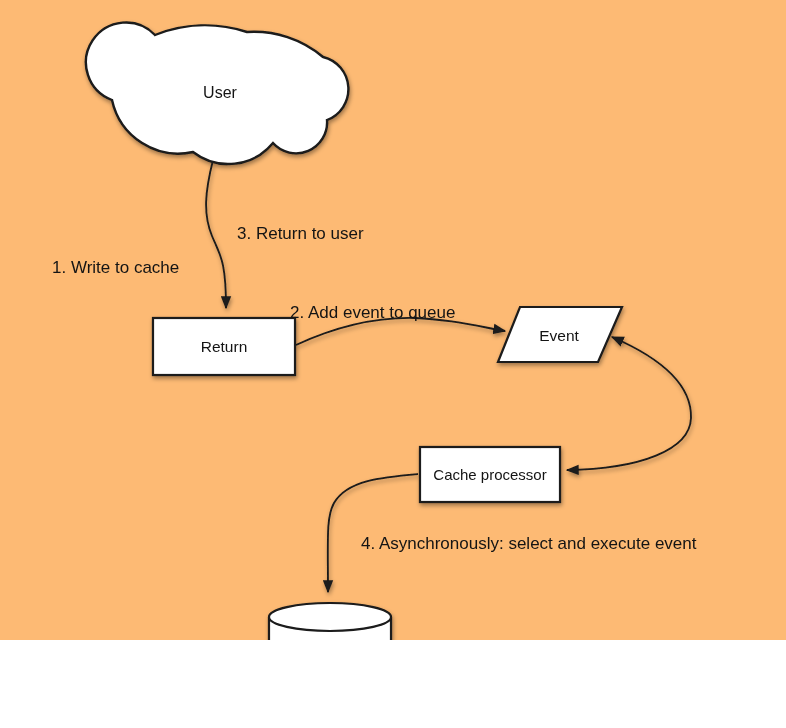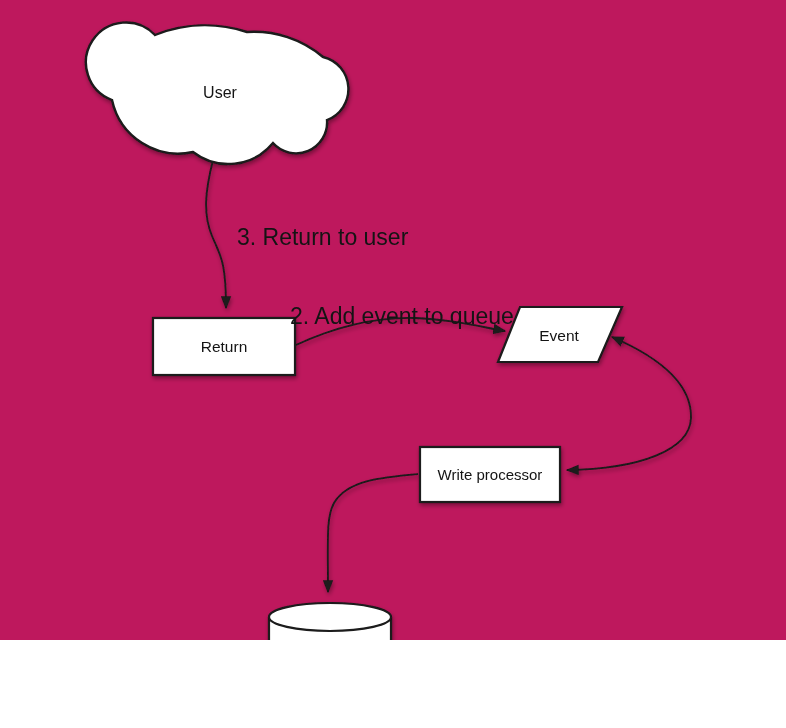--- a/index.html
+++ b/index.html
@@ -4,42 +4,42 @@
 <style>
   html, body {
     margin: 0;
     padding: 0;
     background: #ffffff;
   }
   #canvas {
     position: relative;
     width: 786px;
     height: 640px;
-    background: #be185d;
+    background: #fdba74;
     font-family: "Liberation Sans", "DejaVu Sans", sans-serif;
     overflow: hidden;
   }
   #shape-layer {
     position: absolute;
     left: 0;
     top: 0;
   }
   .label {
     position: absolute;
     color: #141414;
     white-space: nowrap;
     line-height: 1.15;
   }
   .node-label {
     font-size: 15.5px;
     transform: translate(-50%, -50%);
     text-align: center;
   }
   .step-label {
-    font-size: 23px;
+    font-size: 17px;
   }
 </style>
 </head>
 <body>
 
 <div id="canvas">
 
   <svg id="shape-layer" width="786" height="728" viewBox="0 0 786 728">
     <defs>
       <marker id="arrowhead" viewBox="0 0 10 8" refX="9" refY="4" markerWidth="13" markerHeight="11" markerUnits="userSpaceOnUse" orient="auto-start-reverse">
@@ -81,23 +81,25 @@
       </g>
     </g>
   </svg>
 
   <div class="label node-label" style="left:220px; top:93px; font-size:16px;">User</div>
 
   <div class="label node-label" style="left:224px; top:347px;">Return</div>
 
   <div class="label node-label" style="left:559px; top:336px;">Event</div>
 
-  <div class="label node-label" style="left:490px; top:475px; font-size:15px;">Write processor</div>
+  <div class="label node-label" style="left:490px; top:475px; font-size:15px;">Cache processor</div>
 
   <div class="label node-label" style="left:330px; top:658px;text-align:center;">DB</div>
 
+  <div class="label step-label" style="left:52px; top:258px;">1. Write to cache</div>
 
   <div class="label step-label" style="left:290px; top:279px;margin-top:24px;">2. Add event to queue</div>
 
   <div class="label step-label" style="left:237px; top:224px;">3. Return to user</div>
 
+  <div class="label step-label" style="left:361px; top:534px;">4. Asynchronously: select and execute event</div>
 
 </div>
 
 </body></html>

